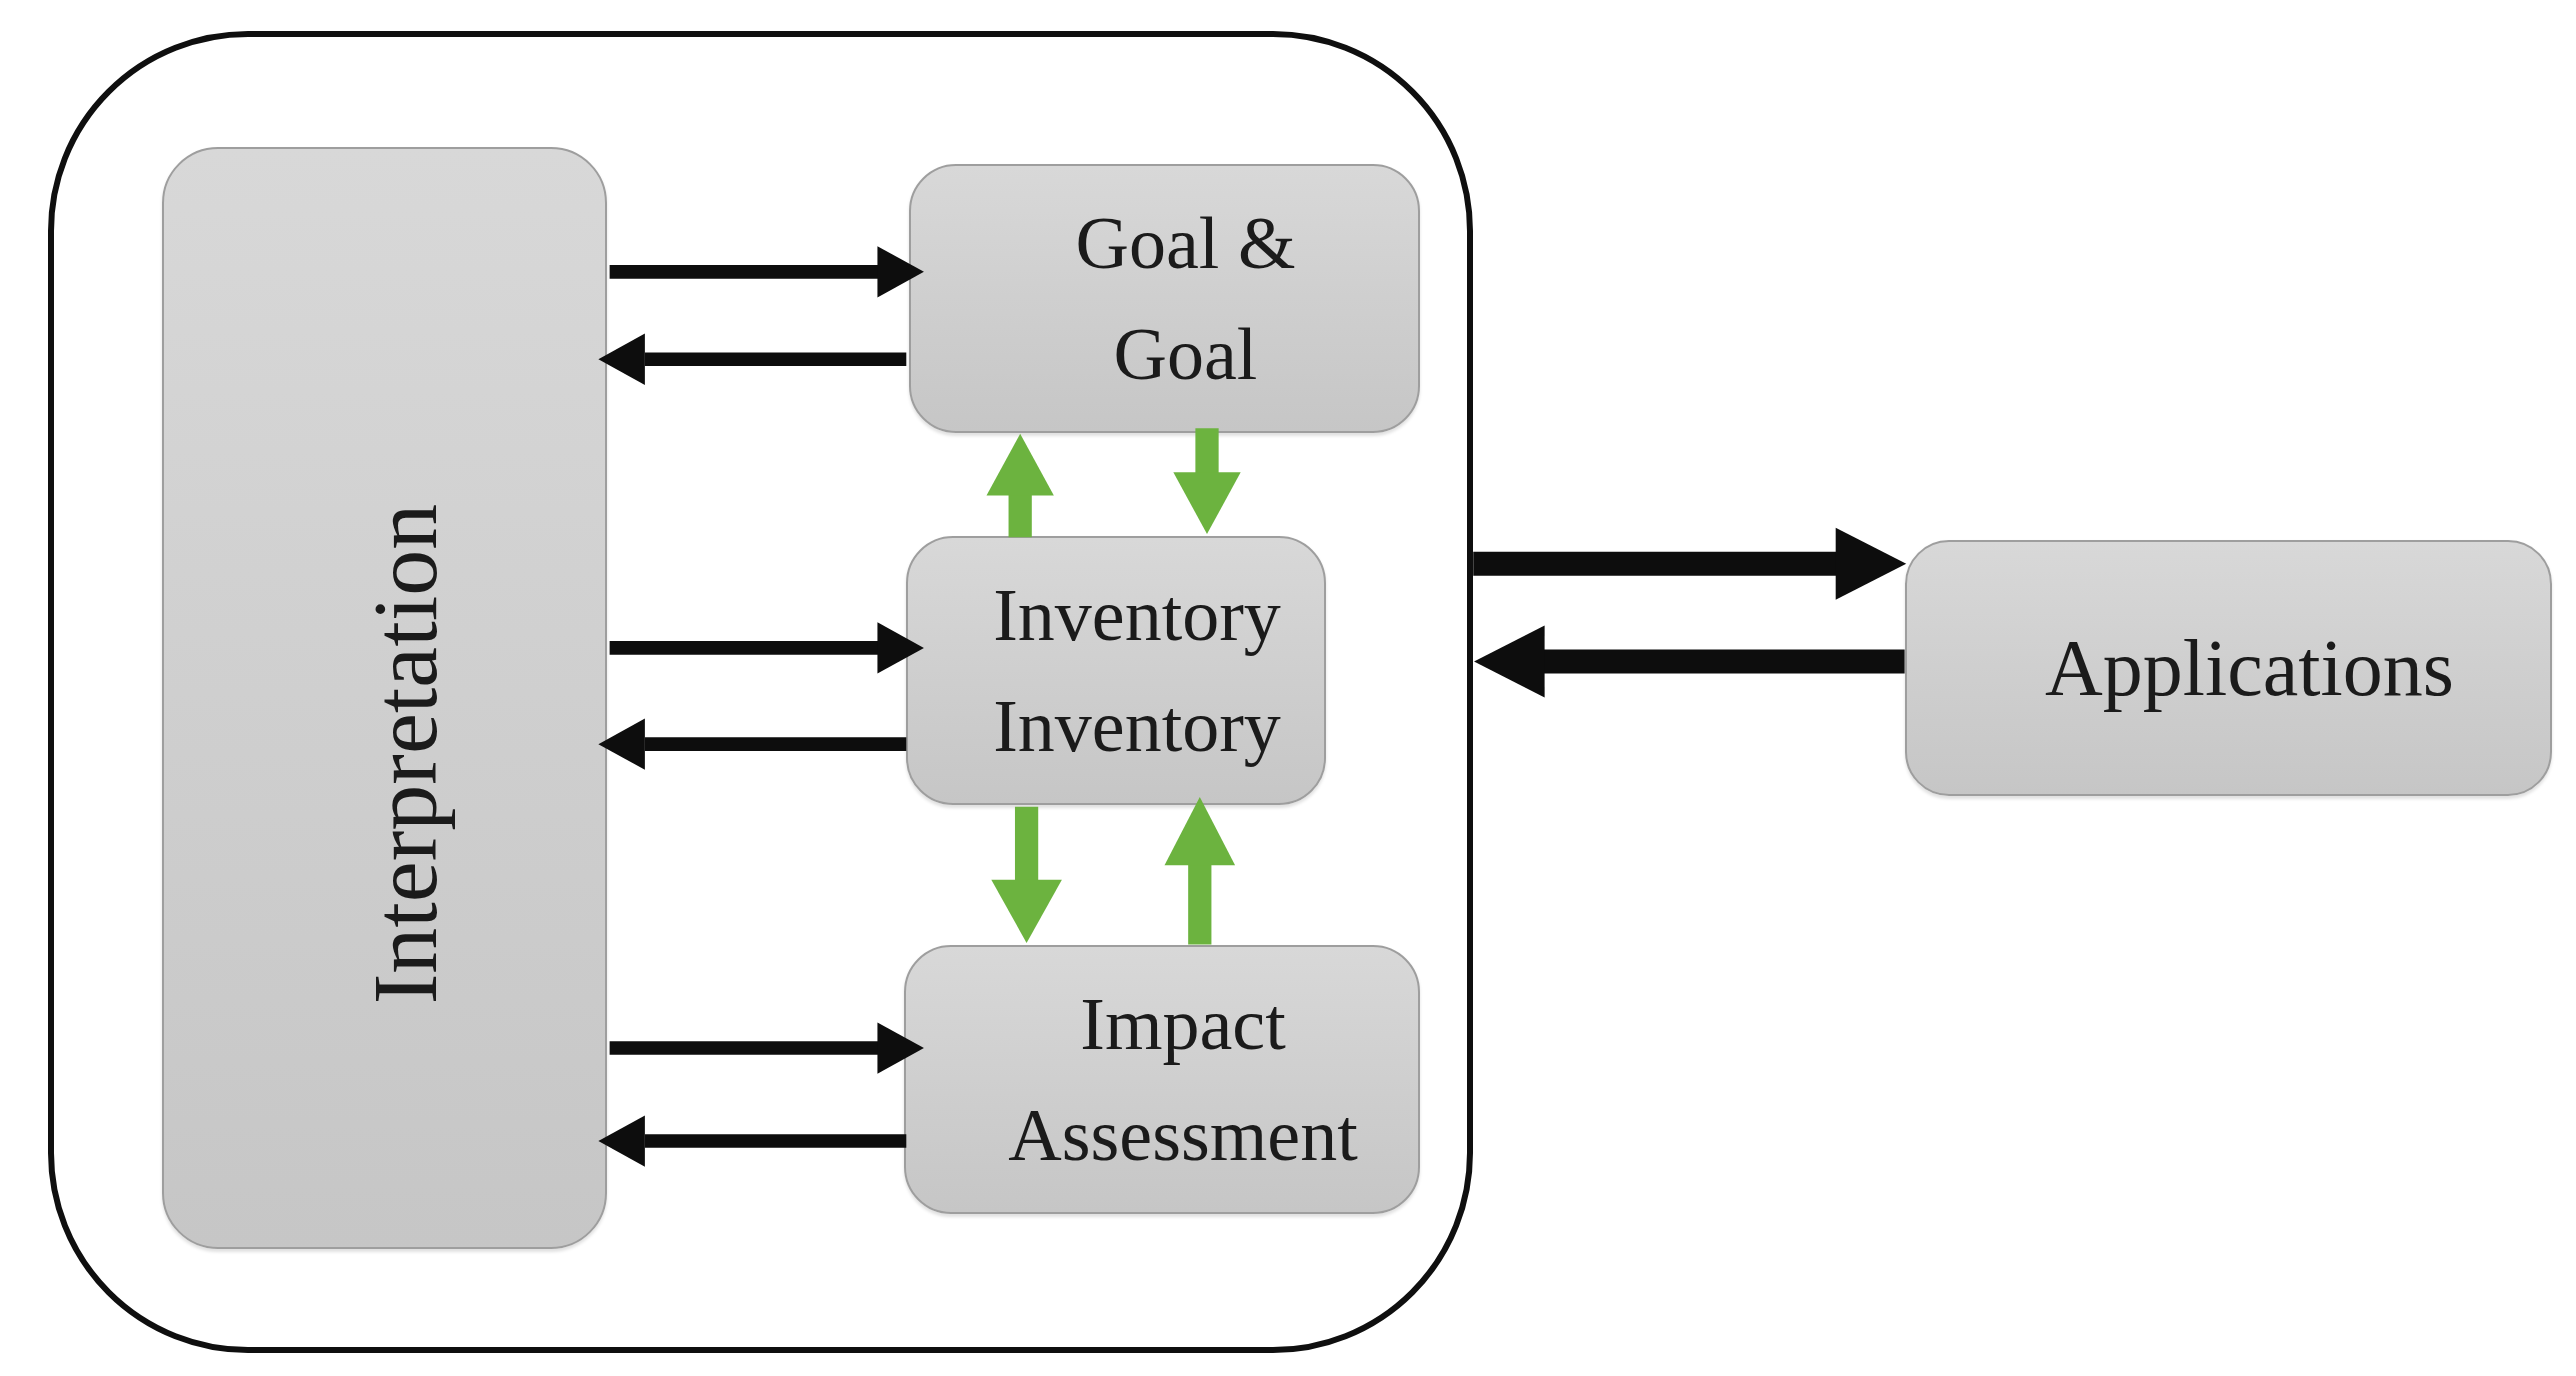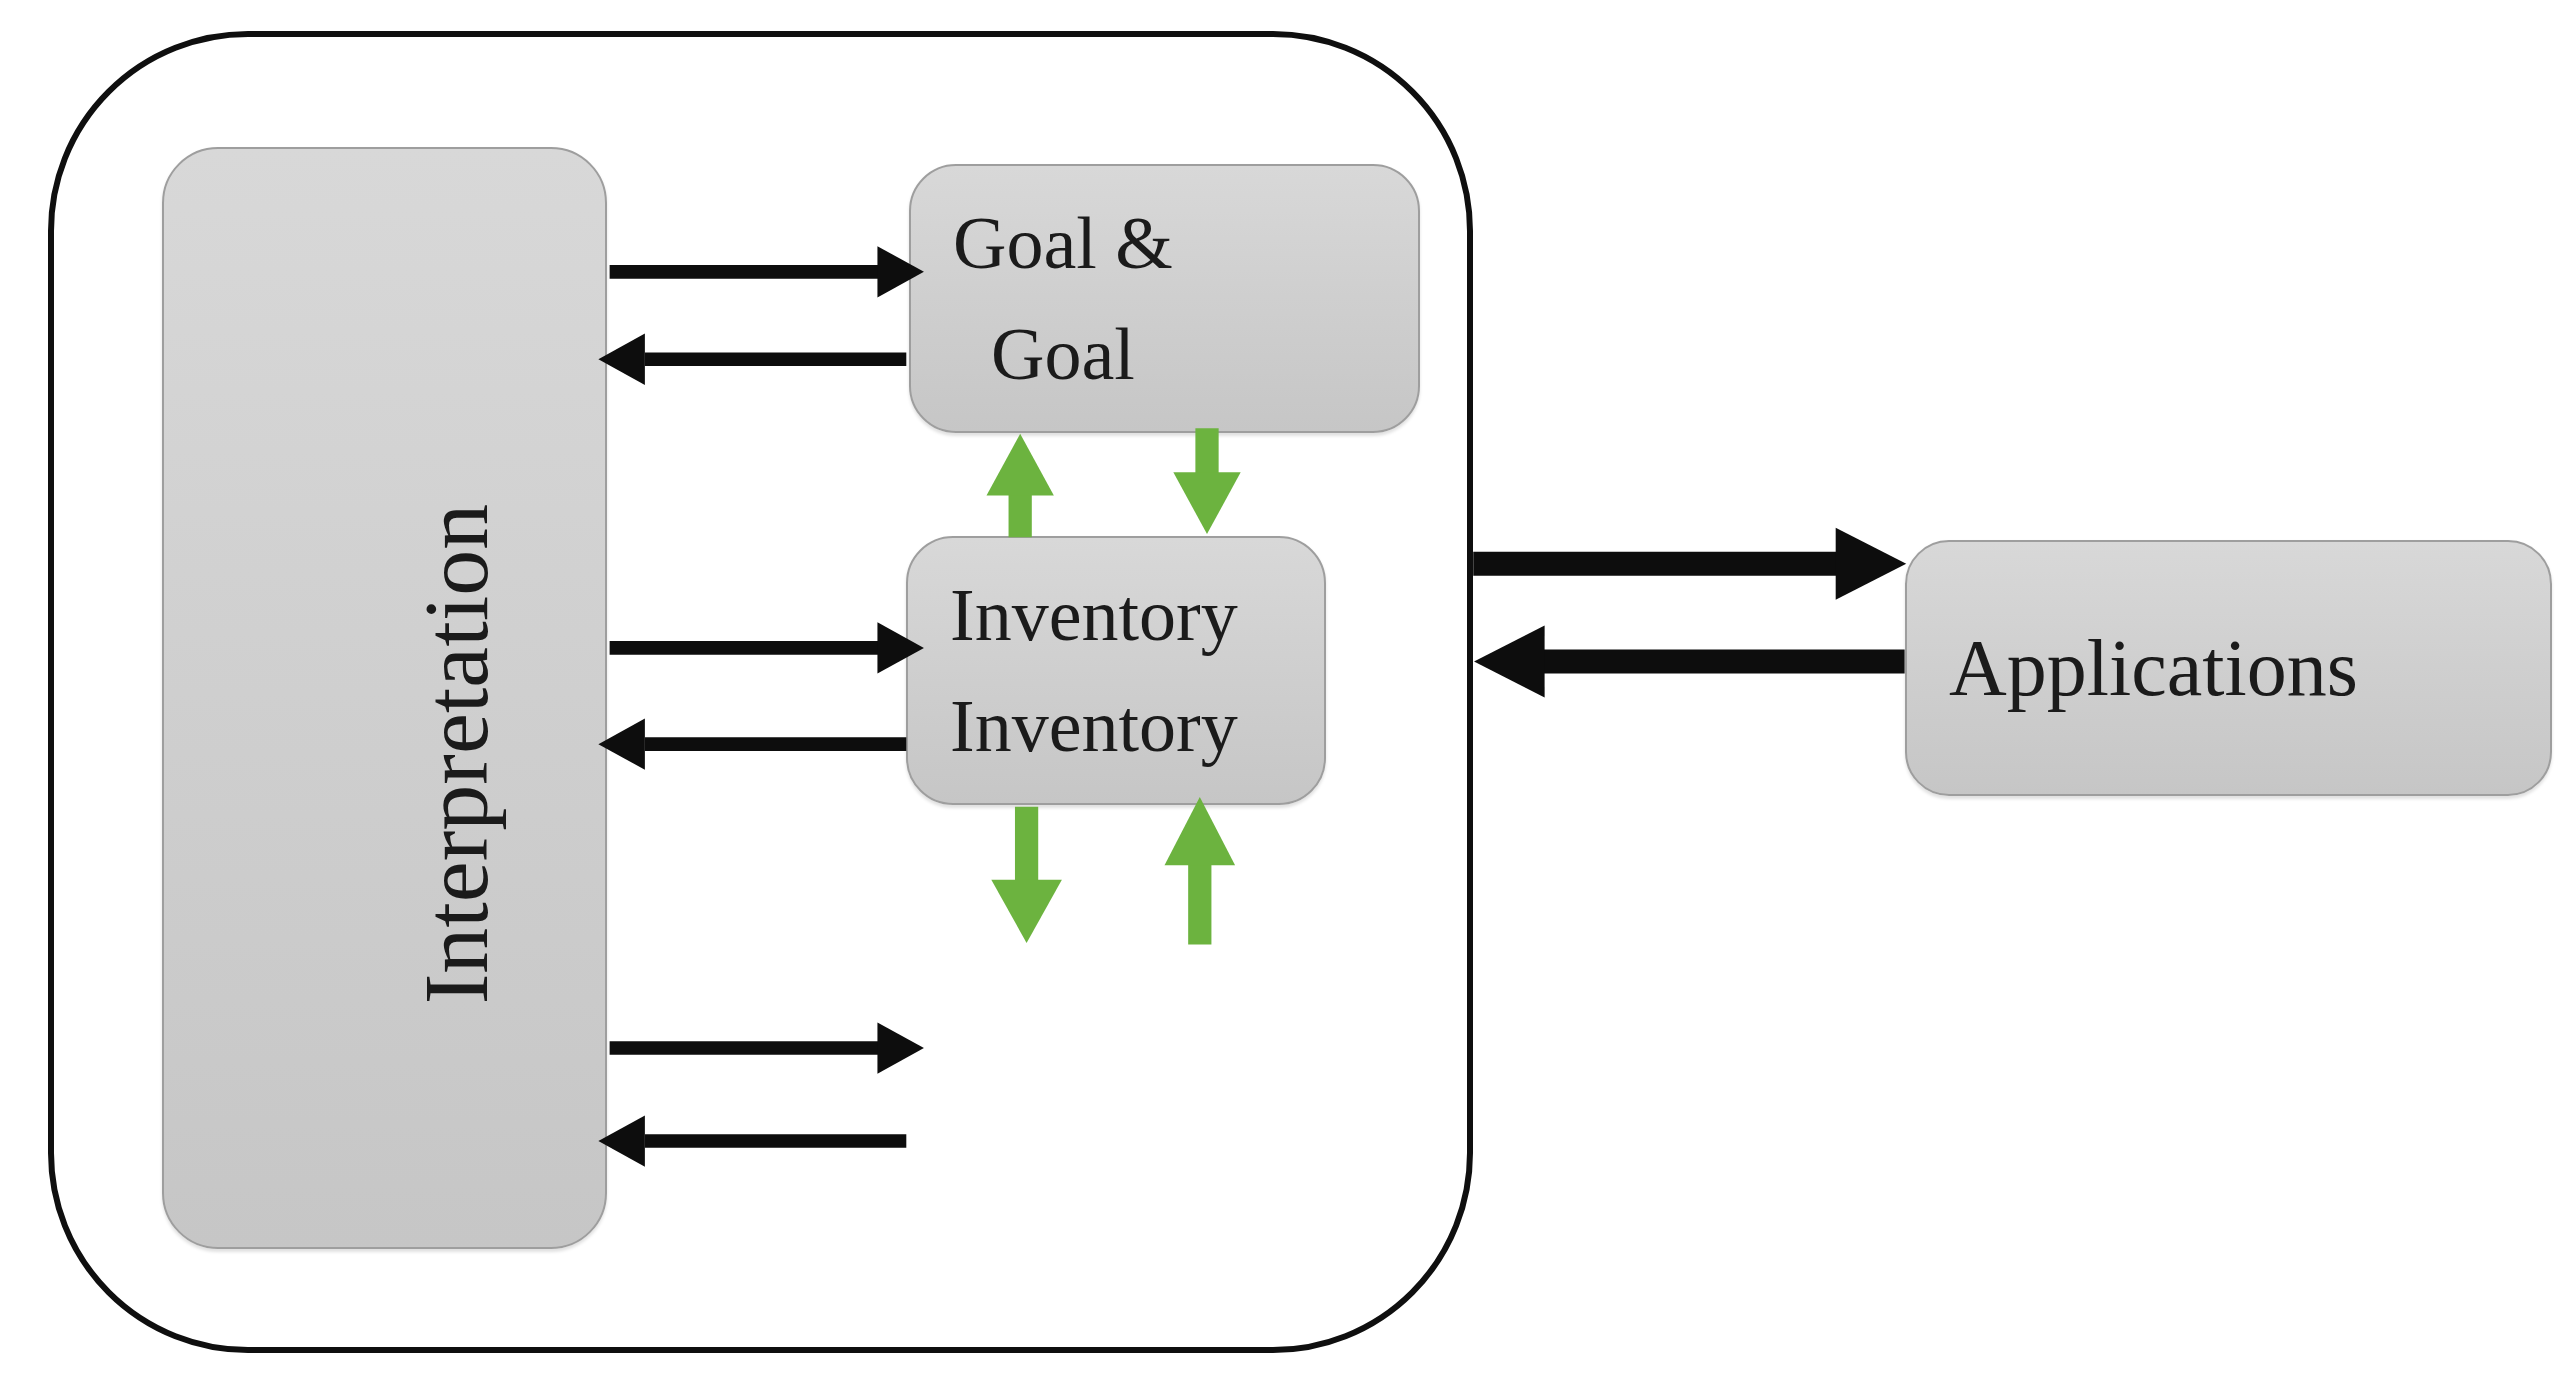--- a/index.html
+++ b/index.html
@@ -25,21 +25,21 @@
     position:absolute;left:48px;top:30.5px;width:1425px;height:1322px;
     border:6.4px solid var(--c-frame_border);
     border-radius:200px;
     background:transparent;
   }
 
   .box{
     position:absolute;
     background:linear-gradient(180deg,var(--c-box_fill_top) 0%,#cecece 55%,var(--c-box_fill_bottom) 100%);
     border:2.4px solid var(--c-box_border);
-    display:flex;align-items:center;justify-content:flex-start;
+    display:flex;align-items:center;justify-content:center;
     color:var(--c-text);
     text-align:center;
     box-shadow:0 2.4px 3.2px rgba(0,0,0,0.12);
     padding-left:42px;
   }
   .box .label{font-size:74px;line-height:1.5;white-space:pre-wrap;}
 
   .box-interpretation{left:162px;top:147px;width:445px;height:1102px;border-radius:56px;}
   .box-interpretation .label{
     font-size:92px;line-height:1;white-space:nowrap;
@@ -73,20 +73,23 @@
   </div>
 
   <div class="box box-goal">
     <span class="label"><span>Goal &amp;</span><br><span>Goal</span></span>
   </div>
 
   <div class="box box-inventory">
     <span class="label"><span>Inventory</span><br><span>Inventory</span></span>
   </div>
 
+  <div class="box box-impact">
+    <span class="label"><span>Impact</span><br><span>Assessment</span></span>
+  </div>
 
   <div class="box box-applications">
     <span class="label">Applications</span>
   </div>
 
   <svg class="arrow-layer" viewBox="0 0 3212 1716" xmlns="http://www.w3.org/2000/svg">
 
     <g class="arrow-black">
       <line x1="760" y1="339" x2="1096" y2="339"></line>
       <polygon points="1152,339 1094,307 1094,371"></polygon>

